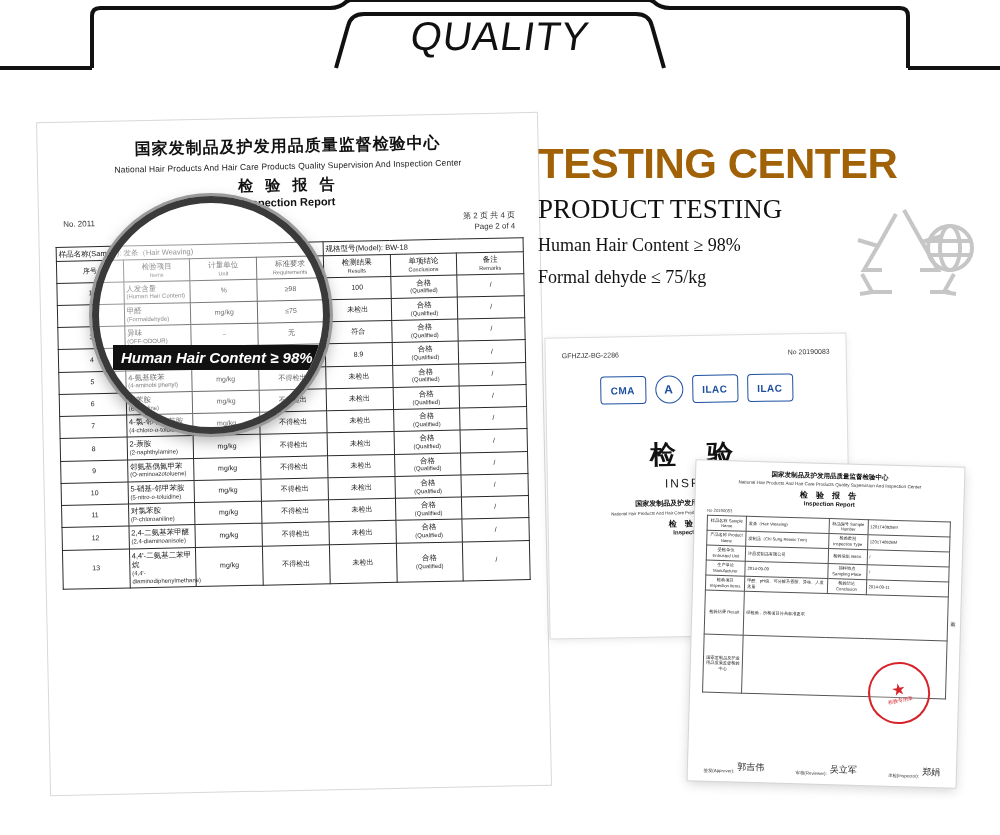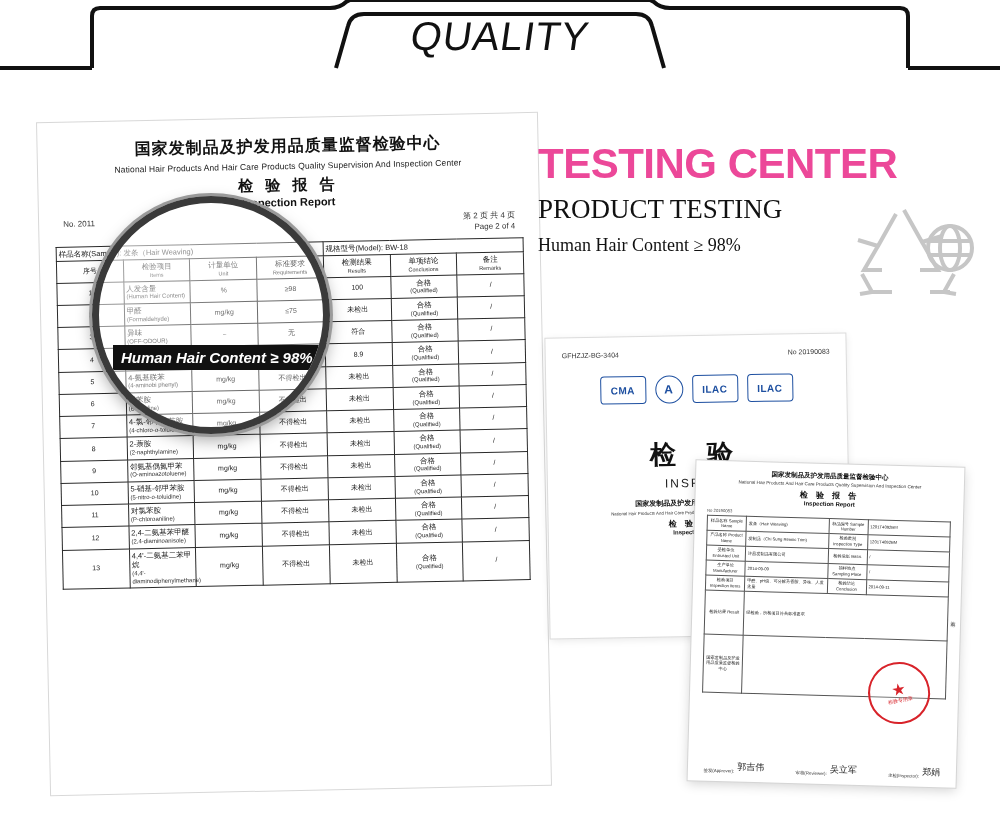--- a/index.html
+++ b/index.html
@@ -94,21 +94,21 @@
   .mag-label{
     position:absolute;left:14px;top:142px;width:248px;
     background:#111;color:#fff;font-style:italic;font-weight:bold;
     font-size:15px;padding:4px 8px;white-space:nowrap;
     font-family:"Liberation Sans", sans-serif;
   }
 
   
   .right-title{
     position:absolute;left:538px;top:140px;
-    font-size:42px;font-weight:bold;color:#ec4899;letter-spacing:-.5px;
+    font-size:42px;font-weight:bold;color:#a16207;letter-spacing:-.5px;
     font-family:"Liberation Sans", sans-serif;
   }
   .right-sub{
     position:absolute;left:538px;top:194px;
     font-size:27px;color:#111;
     font-family:"Liberation Serif", serif;
   }
   .spec-list{
     position:absolute;left:538px;top:230px;
     font-family:"Liberation Serif", serif;
@@ -377,40 +377,41 @@
 
 <div class="magnifier">
   <div class="mag-gloss"></div>
   <div class="mag-label">Human Hair Content ≥ 98%</div>
 </div>
 
 <div class="right-title">TESTING CENTER</div>
 <div class="right-sub">PRODUCT TESTING</div>
 <div class="spec-list">
   <div>Human Hair Content ≥ 98%</div>
+  <div>Formal dehyde ≤ 75/kg</div>
 </div>
 
 <div class="recycle">
   <svg width="148" height="120" viewBox="0 0 148 120">
     <g fill="none" stroke="#c6c6c6" stroke-width="4">
       <path d="M62 18 L44 50 L24 44 M44 50 L30 74 L48 74"></path>
       <path d="M70 14 L88 46 L108 40 M88 46 L104 74 L86 74"></path>
       <path d="M36 96 L58 96 M96 96 L116 96"></path>
       <path d="M28 78 L38 96 L26 98"></path>
       <path d="M120 78 L110 96 L122 98"></path>
       <circle cx="116" cy="52" r="22"></circle>
       <ellipse cx="116" cy="52" rx="10" ry="22"></ellipse>
       <path d="M95 45 H137 M95 59 H137"></path>
     </g>
   </svg>
 </div>
 
 <div class="cert-back">
   <div class="cb-top">
-    <span>GFHZJZ-BG-3404</span>
+    <span>GFHZJZ-BG-2286</span>
     <span>No 20190083</span>
   </div>
   <div class="marks">
     <div class="mark">CMA</div>
     <div class="mark circle">A</div>
     <div class="mark">ILAC</div>
     <div class="mark">ILAC</div>
   </div>
   <div class="cb-title">检 验</div>
   <div class="cb-title2">INSPECT</div>

